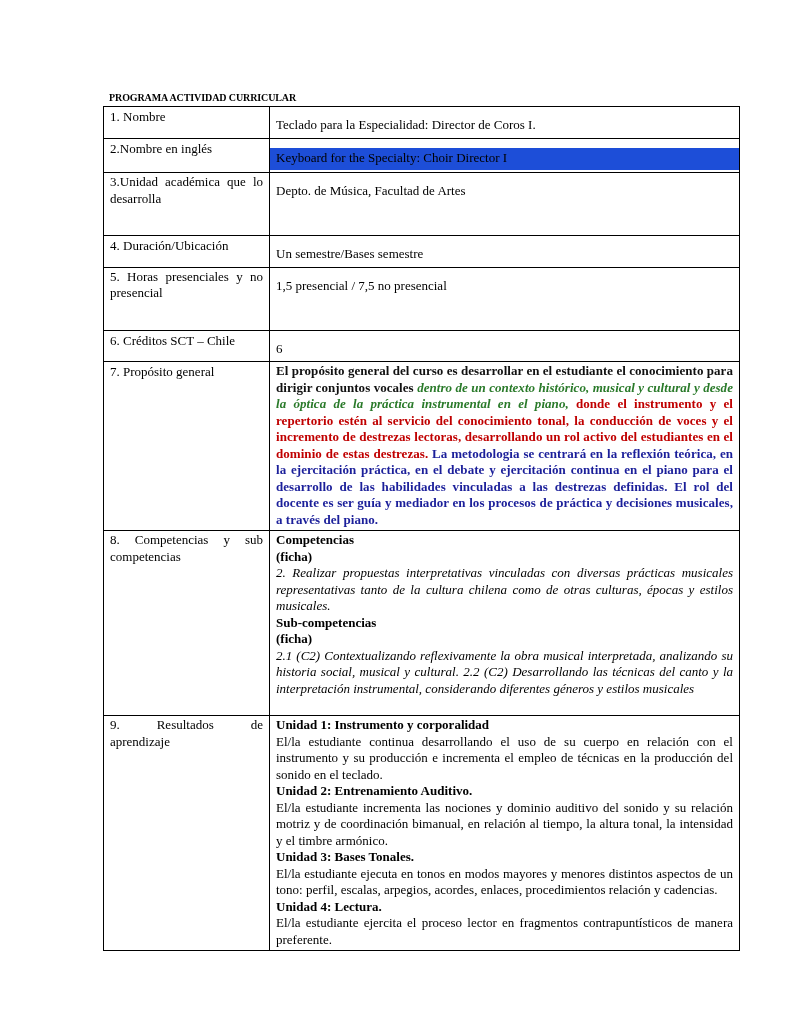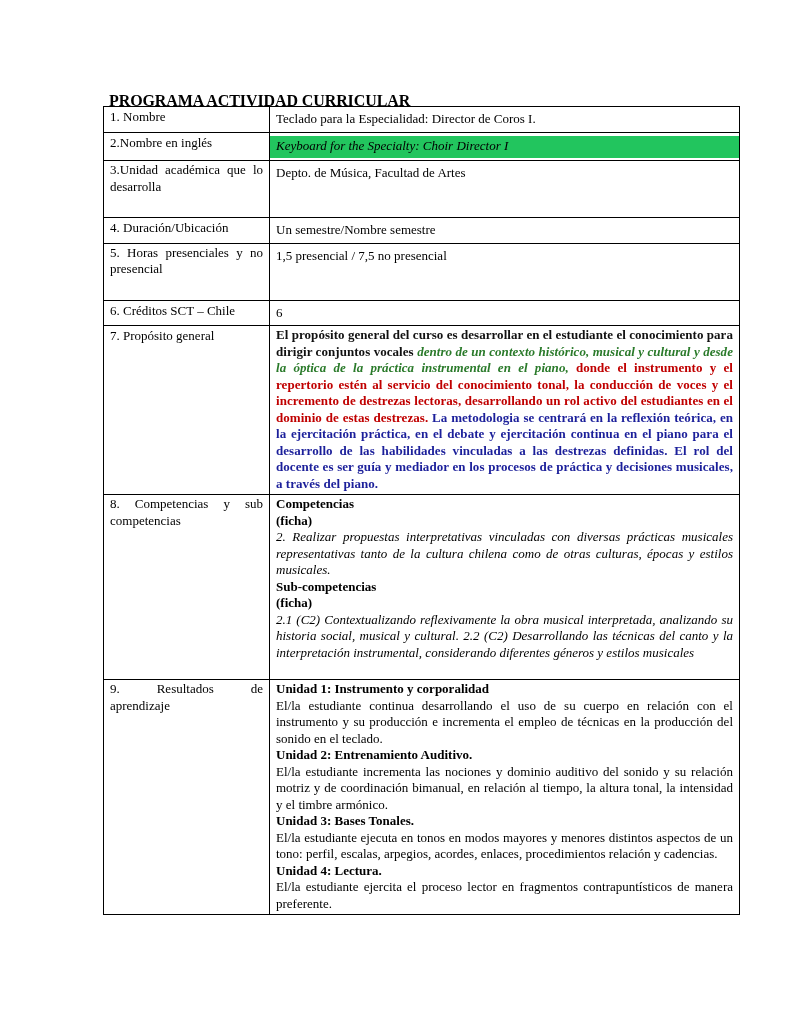--- a/index.html
+++ b/index.html
@@ -1,25 +1,25 @@
 <!DOCTYPE html>
 <html><head>
 <meta charset="utf-8">
 <style>
   html, body { margin: 0; padding: 0; background: #ffffff; }
   body { width: 800px; height: 1035px; position: relative; overflow: hidden;
          font-family: "Liberation Serif", "DejaVu Serif", serif; color: #000; }
-  .page-title { position: absolute; left: 109px; top: 92px; font-size: 16px; font-weight: bold; letter-spacing: -0.1px; }
+  .page-title { position: absolute; left: 109px; top: 92px; font-size: 10px; font-weight: bold; letter-spacing: -0.1px; }
   table.prog { position: absolute; left: 103px; top: 106px; width: 637px; border-collapse: collapse; table-layout: fixed; font-size: 13px; }
   table.prog td { border: 1.5px solid #000; vertical-align: top; padding: 1px 6px 2px 6px; line-height: 16.5px; }
   td.lbl { width: 154px; text-align: justify; line-height: 25px; padding-top: 0; }
   td.lbl.single { line-height: 16.5px; padding-top: 2px; padding-bottom: 4px; }
   td.val { text-align: justify; }
-  td.val.single { padding-top: 4px; padding-bottom: 4px; }
-  .hl { background: #22c55e; display: block; margin: -1px -6px -2px -6px; padding: 2px 6px 4px 6px; font-style: italic; }
+  td.val.single { padding-top: 10px; padding-bottom: 4px; }
+  .hl { background: #1d4ed8; display: block; margin: -1px -6px -2px -6px; padding: 2px 6px 4px 6px; }
   .purpose { font-weight: bold; text-align: justify; line-height: 16.5px; letter-spacing: 0.05px; }
   .c-black { color: #111111; }
   .c-green { color: #2a7a2a; font-style: italic; }
   .c-red { color: #c00000; }
   .c-blue { color: #1b1f9a; }
   .b { font-weight: bold; display: block; font-family: Liberation Serif, serif; }
   .it { font-style: italic; display: block; text-align: justify; }
   .para { display: block; text-align: justify; }
   .row-tall-3 td { height: 48px; }
   .row-tall-5 td { height: 48px; font-family: Liberation Serif, serif; }
@@ -46,21 +46,21 @@
     <td class="val single">
           <span class="hl">Keyboard for the Specialty: Choir Director I</span>
         </td>
   </tr>
   <tr class="row-tall-3">
     <td class="lbl">3.Unidad académica que lo desarrolla</td>
     <td class="val single">Depto. de Música, Facultad de Artes</td>
   </tr>
   <tr>
     <td class="lbl single">4. Duración/Ubicación</td>
-    <td class="val single">Un semestre/Nombre semestre</td>
+    <td class="val single">Un semestre/Bases semestre</td>
   </tr>
   <tr class="row-tall-5">
     <td class="lbl">5. Horas presenciales y no presencial</td>
     <td class="val single">1,5 presencial / 7,5 no presencial</td>
   </tr>
   <tr>
     <td class="lbl single">6. Créditos SCT – Chile</td>
     <td class="val single">6</td>
   </tr>
   <tr>

